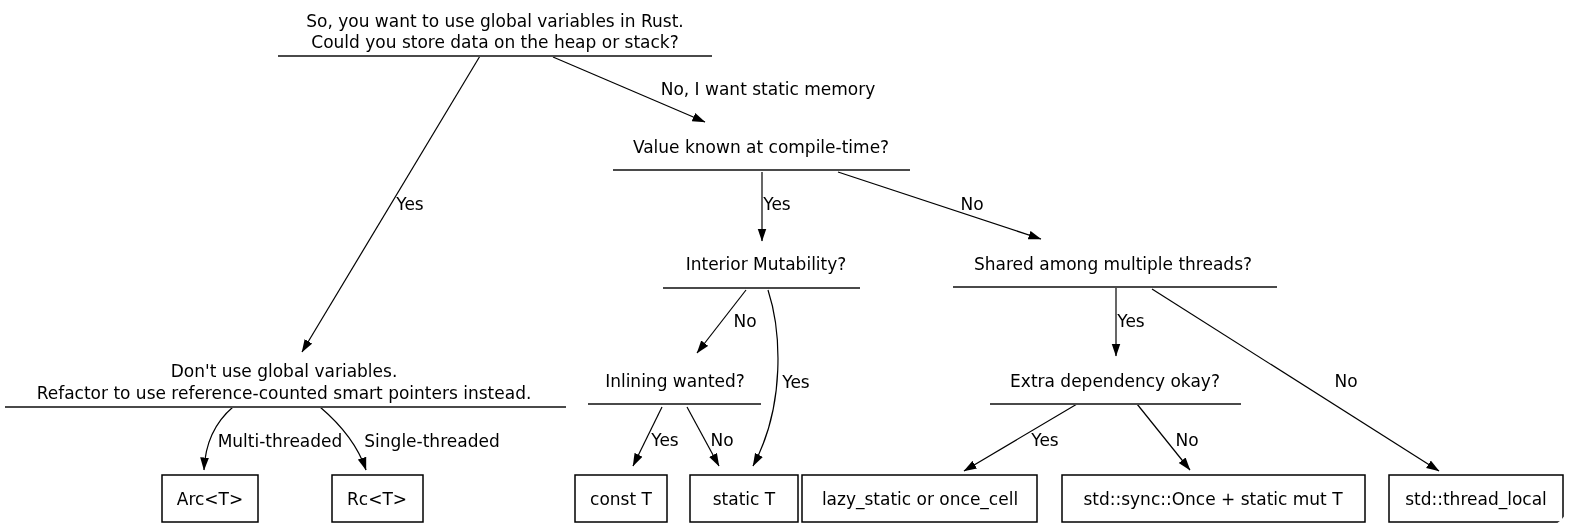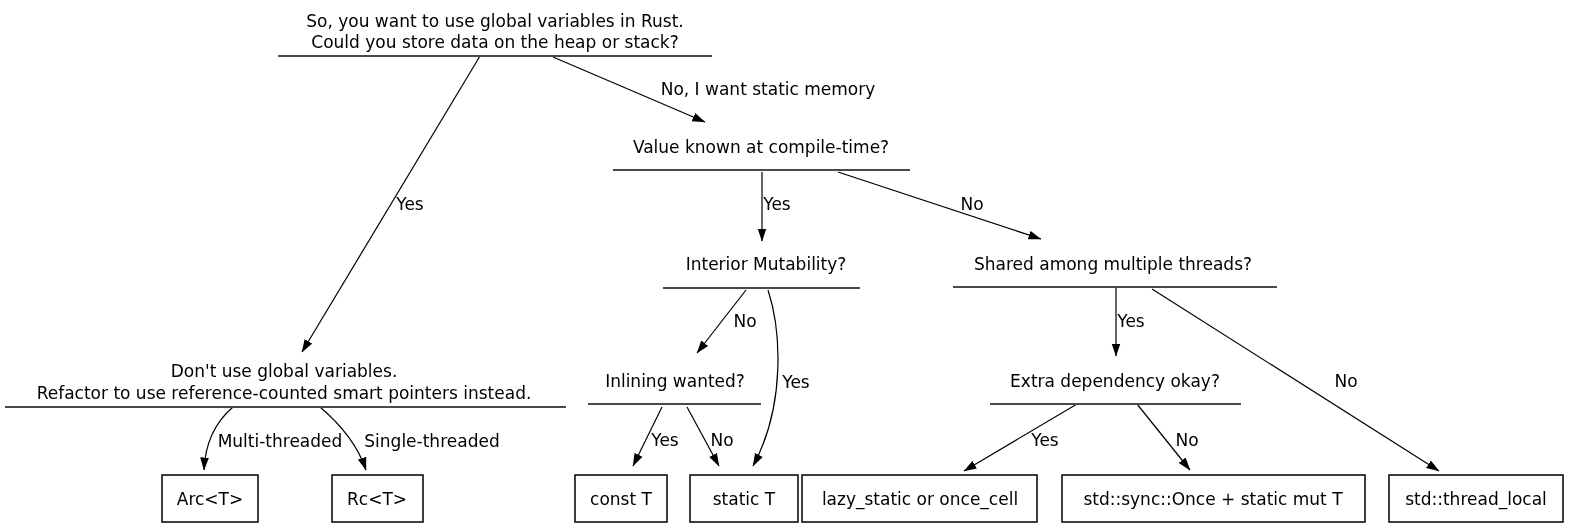--- a/index.html
+++ b/index.html
@@ -1,16 +1,16 @@
 <!DOCTYPE html>
 <html style="--bg: #ffffff; --line: #000000; --underline: #4a4a4a; --box: #000000; --text: #000000;"><head>
 <meta charset="utf-8">
 <style>
   html,body{margin:0;padding:0;background:var(--bg,#ffffff);}
-  .stage{position:relative;width:1569px;height:528px;background:var(--bg,#ffffff);overflow:hidden;}
+  .stage{position:relative;width:1569px;height:528px;background:var(--bg,#ffffff);overflow:hidden;border-radius:27px;}
   svg text{font-family:"DejaVu Sans","Liberation Sans",sans-serif;font-size:17px;fill:var(--text,#000000);}
   .mid{text-anchor:middle;}
   .edge{stroke:var(--line,#000000);stroke-width:1.2;fill:none;marker-end:url(#arrowhead);}
   .underline{stroke:var(--underline,#4a4a4a);stroke-width:2;}
   .box{fill:#ffffff;stroke:var(--box,#000000);stroke-width:1.5;}
   #arrowhead path{fill:var(--line,#000000);}
 </style>
 </head>
 <body>
 

